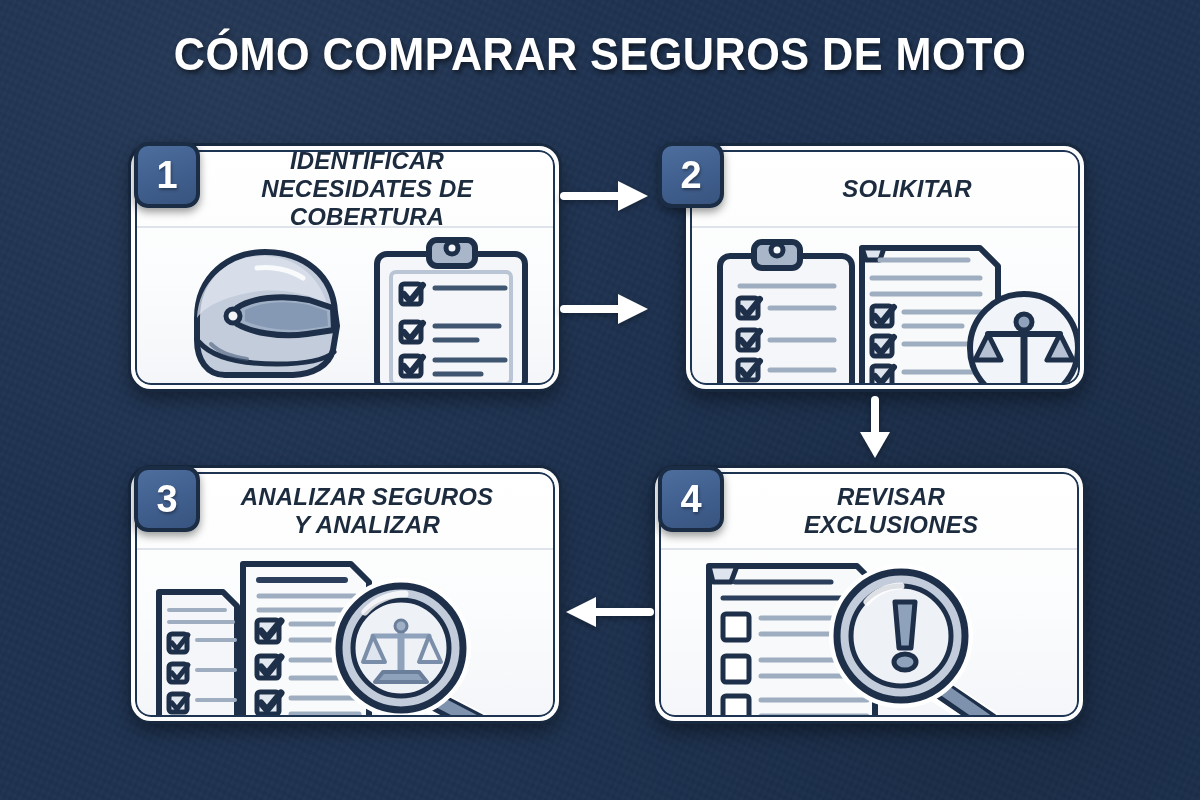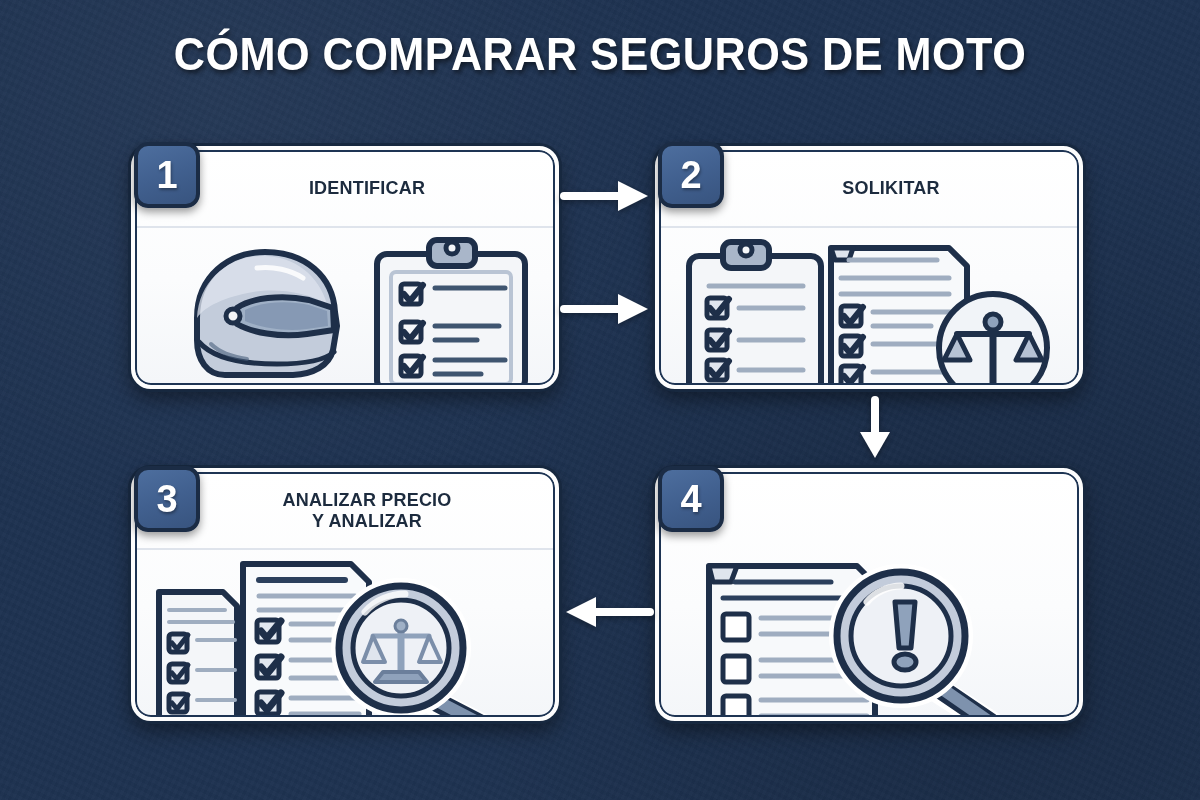--- a/index.html
+++ b/index.html
@@ -69,26 +69,27 @@
     top: 0; left: 0; right: 0;
     height: 76px;
     display: flex;
     align-items: center;
     justify-content: center;
     border-bottom: 2px solid #dfe4ec;
   }
   .card-title {
     text-align: center;
     color: #1c2b3e;
-    font-size: 18px;
+    font-size: 24px;
     font-weight: 700;
     line-height: 1.17;
     letter-spacing: .2px;
     padding: 0 14px 0 58px;
     text-shadow: 1px 1px 0 rgba(255,255,255,.9);
+    font-style: italic;
   }
   .card-title .l2 { display: block; }
 
   .card-art {
     position: absolute;
     left: 0; right: 0;
     top: 78px; bottom: 0;
   }
 
   
@@ -110,21 +111,21 @@
     z-index: 5;
     text-shadow: 1px 2px 3px rgba(0,0,0,.35);
   }
 
   
   .arrow { position: absolute; z-index: 4; }
   .arrow svg { display: block; filter: drop-shadow(0 2px 3px rgba(0,0,0,.35)); }
 
   
   #card-1 { left: 131px; top: 146px; width: 428px; height: 243px; }
-  #card-2 { left: 655px; top: 146px; width: 428px; height: 243px; }
+  #card-2 { left: 686px; top: 146px; width: 398px; height: 243px; }
   #card-3 { left: 131px; top: 468px; width: 428px; height: 253px; }
   #card-4 { left: 655px; top: 468px; width: 428px; height: 253px; }
 
   #badge-1 { left: 134px; top: 142px; }
   #badge-2 { left: 658px; top: 142px; }
   #badge-3 { left: 134px; top: 466px; }
   #badge-4 { left: 658px; top: 466px; }
 
   #arrow-a { left: 560px; top: 176px; }
   #arrow-b { left: 560px; top: 289px; }
@@ -136,20 +137,21 @@
 
 <div id="bg-texture"></div>
 
 <div id="page-title">CÓMO COMPARAR SEGUROS DE MOTO</div>
 
 <div class="card" id="card-1">
   <div class="card-inner">
     <div class="card-head">
       <div class="card-title">
         <span>IDENTIFICAR</span>
+        <span class="l2">NECESIDATES DE COBERTURA</span>
       </div>
     </div>
     <div class="card-art">
       <svg viewBox="0 0 428 165" width="428" height="165">
 
         <g>
           <path d="M60 88 C60 46 92 22 128 22 C168 22 196 46 198 82 L200 96 L196 120 C192 136 176 144 156 145 L88 145 C70 145 60 130 60 110 Z" fill="#c3ccdb" stroke="#1e2f49" stroke-width="6" stroke-linejoin="round"></path>
           <path d="M60 88 C62 50 92 26 126 26 C158 26 182 46 190 74 C170 62 140 58 116 62 C88 67 68 76 60 88 Z" fill="#dde3ed" stroke="none" opacity=".75"></path>
           <path d="M100 78 C114 68 144 64 172 70 L196 78 L197 100 L170 104 C142 108 114 102 100 94 Z" fill="#9fb0c6" stroke="#1e2f49" stroke-width="6" stroke-linejoin="round"></path>
           <path d="M108 80 C124 72 150 70 172 75 L190 81 L191 96 L170 99 C146 102 122 97 108 91 Z" fill="#7e92ad" opacity=".75"></path>
@@ -258,21 +260,21 @@
       </svg>
     </div>
   </div>
 </div>
 <div class="badge" id="badge-2">2</div>
 
 <div class="card" id="card-3">
   <div class="card-inner">
     <div class="card-head">
       <div class="card-title">
-        <span>ANALIZAR PRECIO</span>
+        <span>ANALIZAR SEGUROS</span>
         <span class="l2">Y ANALIZAR</span>
       </div>
     </div>
     <div class="card-art">
       <svg viewBox="0 0 428 175" width="428" height="175">
 
         <g>
           <path d="M22 40 L86 40 L100 54 L100 172 L22 172 Z" fill="#f4f6f9" stroke="#1e2f49" stroke-width="6" stroke-linejoin="round"></path>
           <g stroke="#9fadc0" stroke-width="4" stroke-linecap="round">
             <line x1="32" y1="58" x2="88" y2="58"></line>
@@ -342,20 +344,26 @@
           <path d="M228 60 C238 48 254 42 268 42" fill="none" stroke="#ffffff" stroke-width="7" stroke-linecap="round" opacity=".8"></path>
         </g>
       </svg>
     </div>
   </div>
 </div>
 <div class="badge" id="badge-3">3</div>
 
 <div class="card" id="card-4">
   <div class="card-inner">
+    <div class="card-head">
+      <div class="card-title">
+        <span>REVISAR</span>
+        <span class="l2">EXCLUSIONES</span>
+      </div>
+    </div>
     <div class="card-art">
       <svg viewBox="0 0 428 175" width="428" height="175">
 
         <g>
           <path d="M48 14 L196 14 L214 32 L214 168 L48 168 Z" fill="#f7f9fb" stroke="#1e2f49" stroke-width="6" stroke-linejoin="round"></path>
           <path d="M48 14 L76 14 L70 30 L52 30 Z" fill="#dfe5ee" stroke="#1e2f49" stroke-width="5" stroke-linejoin="round"></path>
           <g stroke="#2b3f5c" stroke-width="5" stroke-linecap="round">
             <line x1="74" y1="30" x2="170" y2="30"></line>
             <line x1="62" y1="46" x2="200" y2="46"></line>
           </g>

